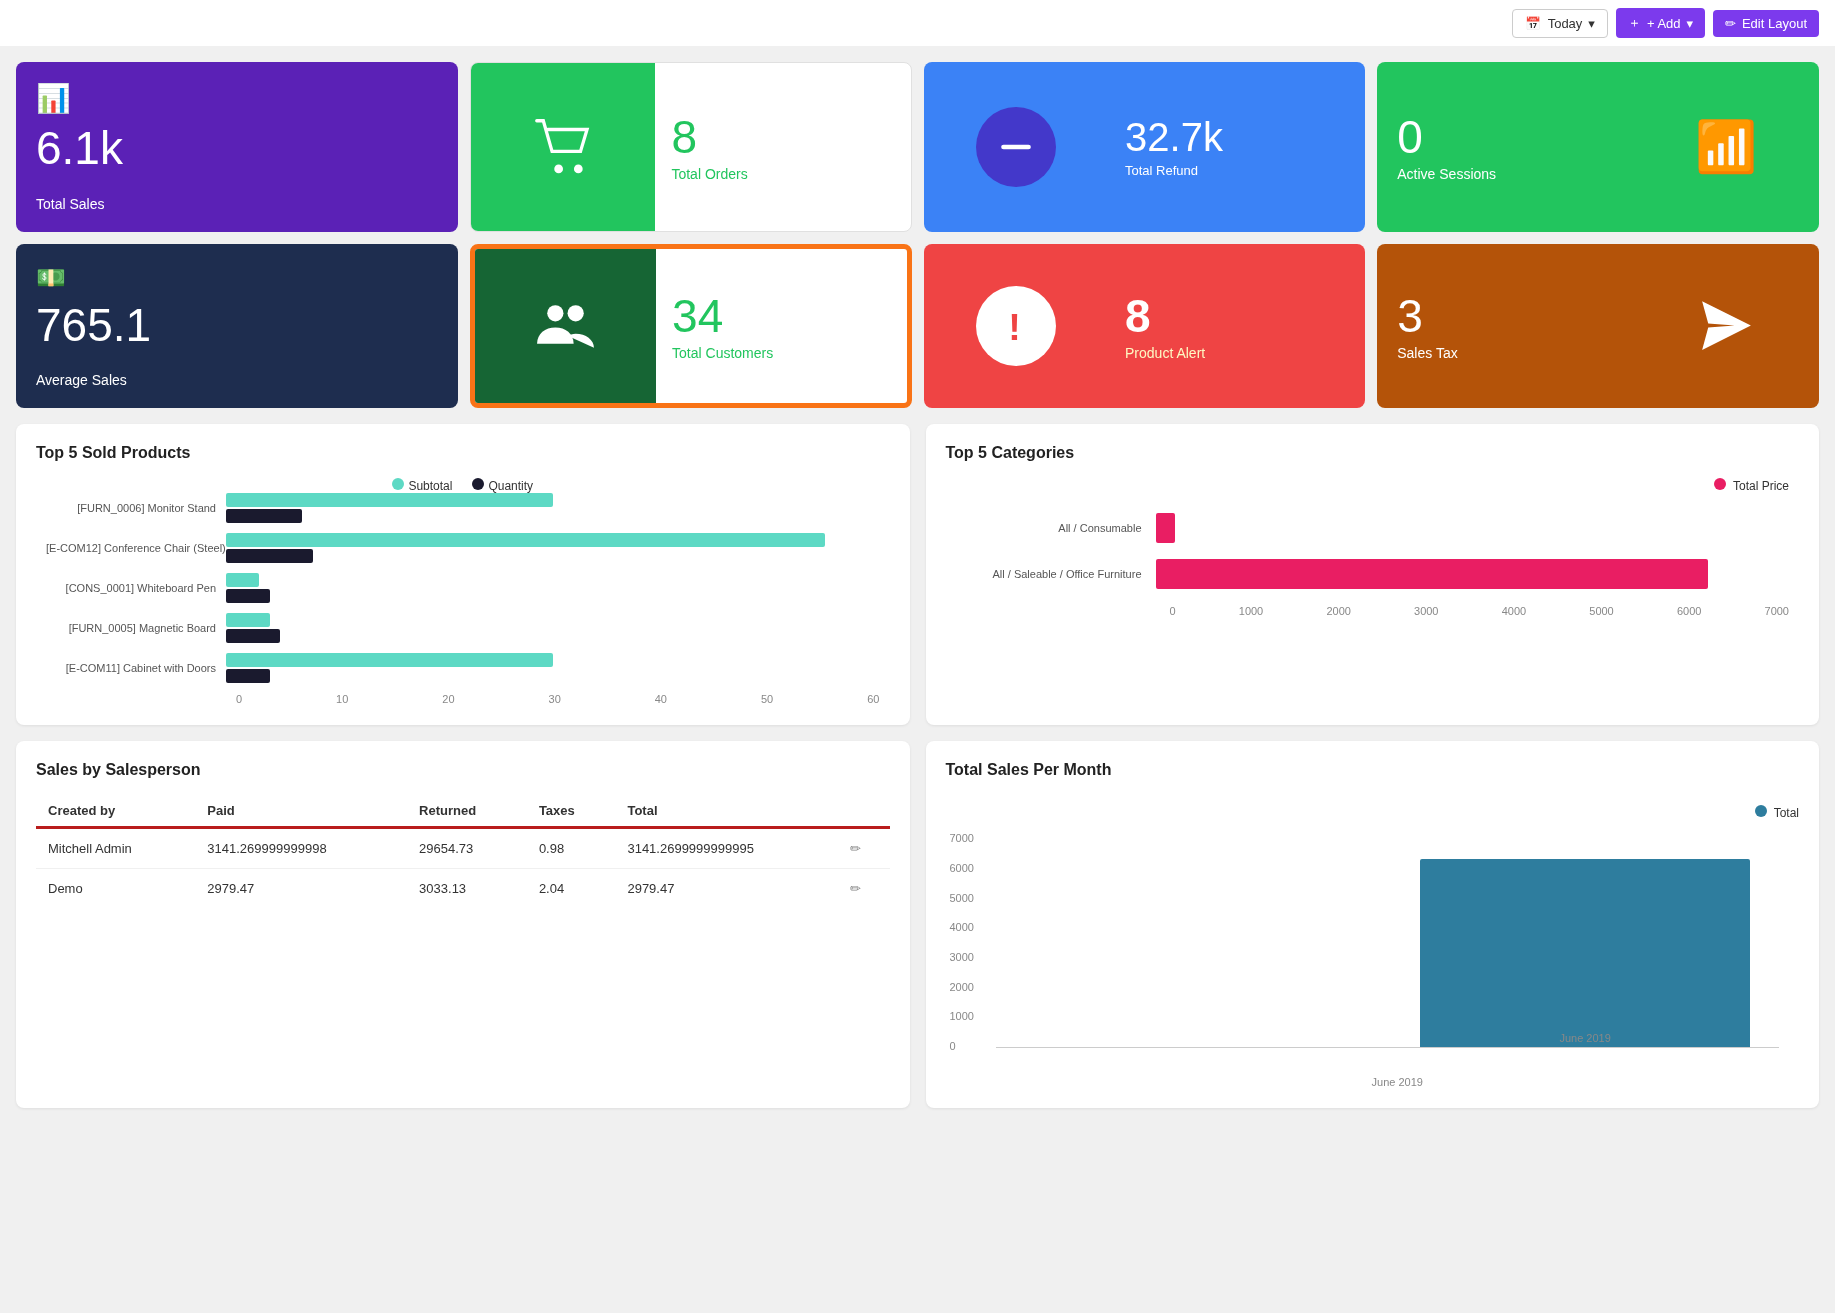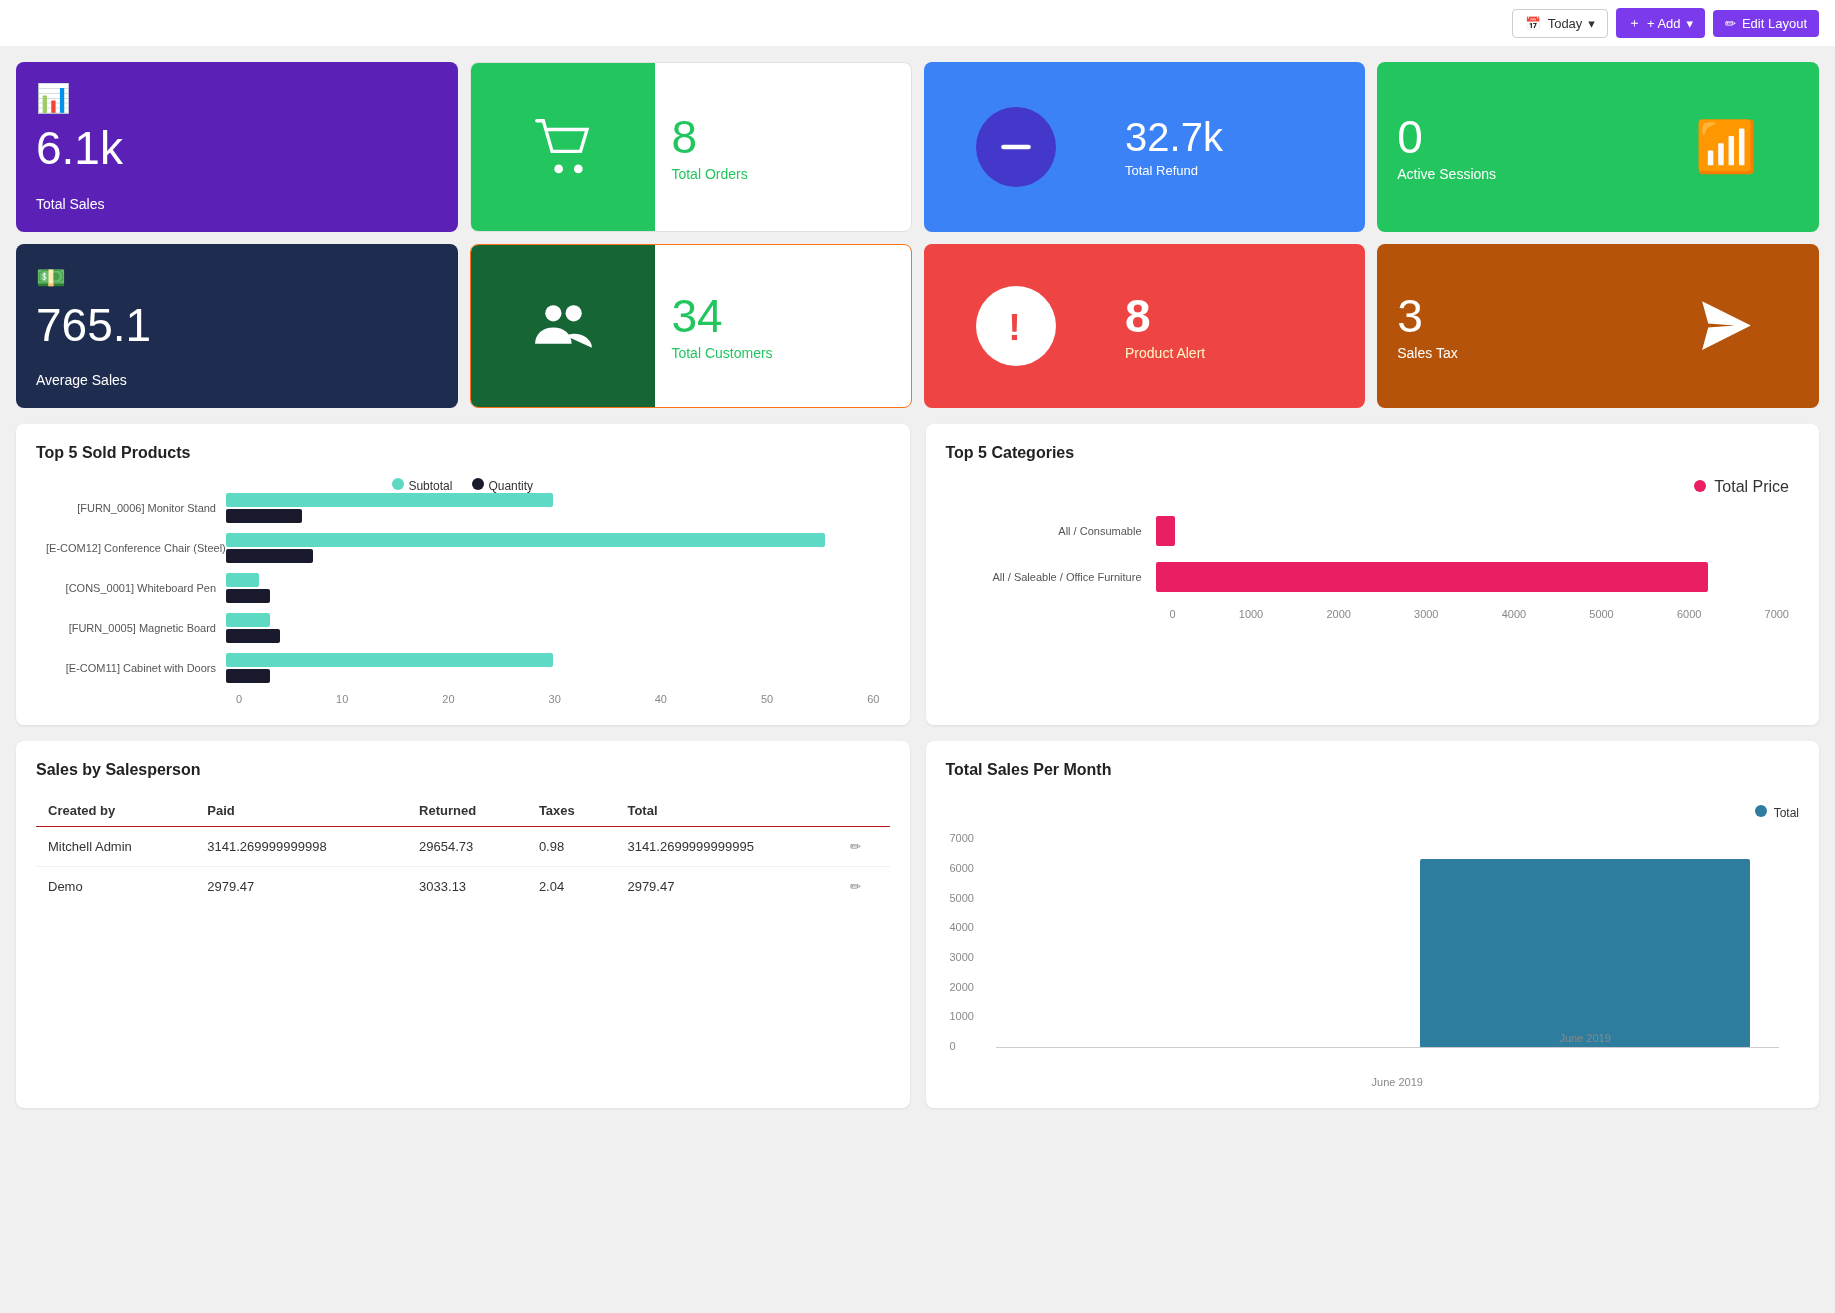--- a/index.html
+++ b/index.html
@@ -49,21 +49,21 @@
     .kpi-split-icon svg { width: 70px; height: 70px; }
     .kpi-split-text { display: flex; flex-direction: column; justify-content: center; padding: 16px; flex: 1; }
     .kpi-split-num { font-size: 46px; font-weight: 300; line-height: 1.1; }
     .kpi-split-label { font-size: 14px; font-weight: 500; margin-top: 4px; }
 
     .kpi-card.green-split { background: #fff; border: 1px solid #e0e0e0; }
     .green-split .kpi-split-icon { background: #22c55e; }
     .green-split .kpi-split-num { color: #22c55e; }
     .green-split .kpi-split-label { color: #22c55e; }
 
-    .kpi-card.dark-green-split { background: #fff; border: 1px solid #f97316; }
+    .kpi-card.dark-green-split { background: #fff; border: 5px solid #f97316; }
     .dark-green-split .kpi-split-icon { background: #166534; }
     .dark-green-split .kpi-split-num { color: #22c55e; }
     .dark-green-split .kpi-split-label { color: #22c55e; }
 
     
     .kpi-card.refund-card { background: #3b82f6; color: #fff; }
     .refund-card .kpi-split-icon { background: transparent; display: flex; align-items: center; justify-content: center; }
     .refund-card .refund-icon-circle {
       width: 80px; height: 80px; border-radius: 50%; background: #4338ca;
       display: flex; align-items: center; justify-content: center;
@@ -109,36 +109,36 @@
     .legend-dot { width: 12px; height: 12px; border-radius: 50%; display: inline-block; margin-right: 4px; }
     .bar-row { display: flex; align-items: center; margin-bottom: 10px; font-size: 11px; }
     .bar-label { width: 180px; text-align: right; padding-right: 10px; color: #555; white-space: nowrap; font-size: 11px; }
     .bar-group { display: flex; flex-direction: column; gap: 2px; flex: 1; }
     .bar-subtotal { height: 14px; background: #5dd9c4; border-radius: 2px; }
     .bar-quantity { height: 14px; background: #1a1a2e; border-radius: 2px; }
     .x-axis { display: flex; justify-content: space-between; padding-left: 190px; font-size: 11px; color: #888; margin-top: 6px; }
 
     
     .cat-chart { padding: 0 10px; }
-    .cat-legend { display: flex; gap: 20px; margin-bottom: 20px; justify-content: flex-end; font-size: 16px; align-items: center; }
+    .cat-legend { display: flex; gap: 20px; margin-bottom: 20px; justify-content: flex-end; font-size: 12px; align-items: center; }
     .cat-row { display: flex; align-items: center; margin-bottom: 16px; font-size: 11px; }
     .cat-label { width: 200px; text-align: right; padding-right: 14px; color: #555; }
     .cat-bar-wrap { flex: 1; }
     .cat-bar { height: 30px; background: #e91e63; border-radius: 2px; }
     .cat-x-axis { display: flex; justify-content: space-between; padding-left: 214px; font-size: 11px; color: #888; margin-top: 6px; }
 
     
     .monthly-chart { position: relative; padding-top: 10px; }
     .monthly-legend { display: flex; gap: 16px; justify-content: flex-end; font-size: 12px; align-items: center; margin-bottom: 12px; }
     .y-axis-labels { position: absolute; left: 0; top: 0; height: 220px; display: flex; flex-direction: column-reverse; justify-content: space-between; padding: 0 4px; font-size: 11px; color: #888; }
 
     
     .table-card { background: #fff; border-radius: 8px; padding: 20px; box-shadow: 0 1px 3px rgba(0,0,0,0.08); }
     table { width: 100%; border-collapse: collapse; margin-top: 10px; }
-    thead th { text-align: left; padding: 8px 12px; font-weight: 600; font-size: 13px; border-bottom: 1px solid #b91c1c; }
+    thead th { text-align: left; padding: 8px 12px; font-weight: 600; font-size: 13px; border-bottom: 3px solid #b91c1c; }
     tbody td { padding: 12px 12px; font-size: 13px; border-bottom: 1px solid #f0f0f0; }
     tbody tr:last-child td { border-bottom: none; }
     .edit-icon { color: #888; cursor: pointer; }
 
     .wifi-icon { font-size: 50px; color: #fff; line-height: 1; }
   </style>
 </head>
 <body>
 
 <div class="top-bar">

